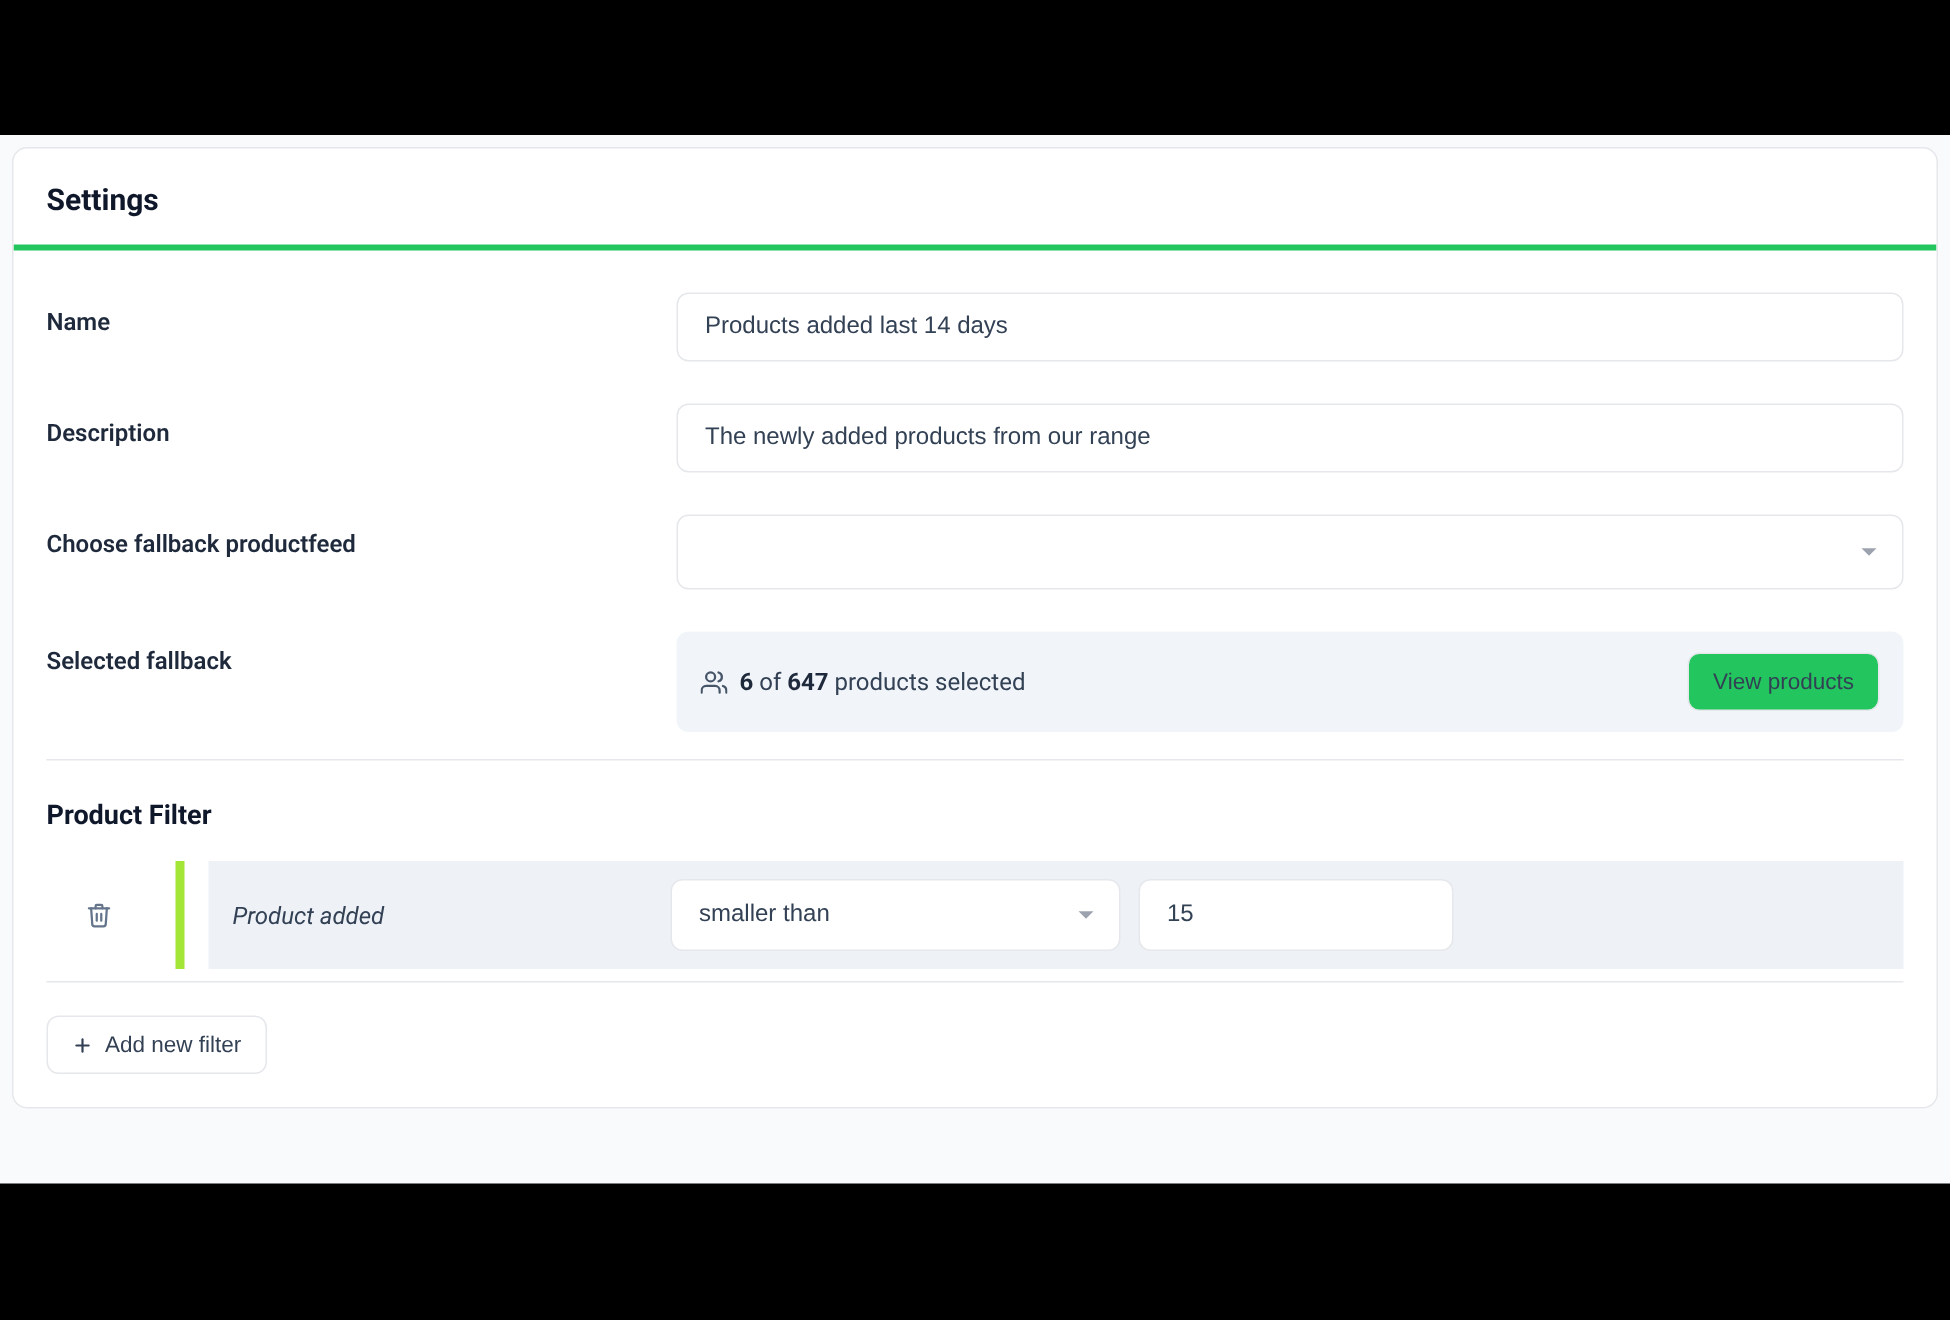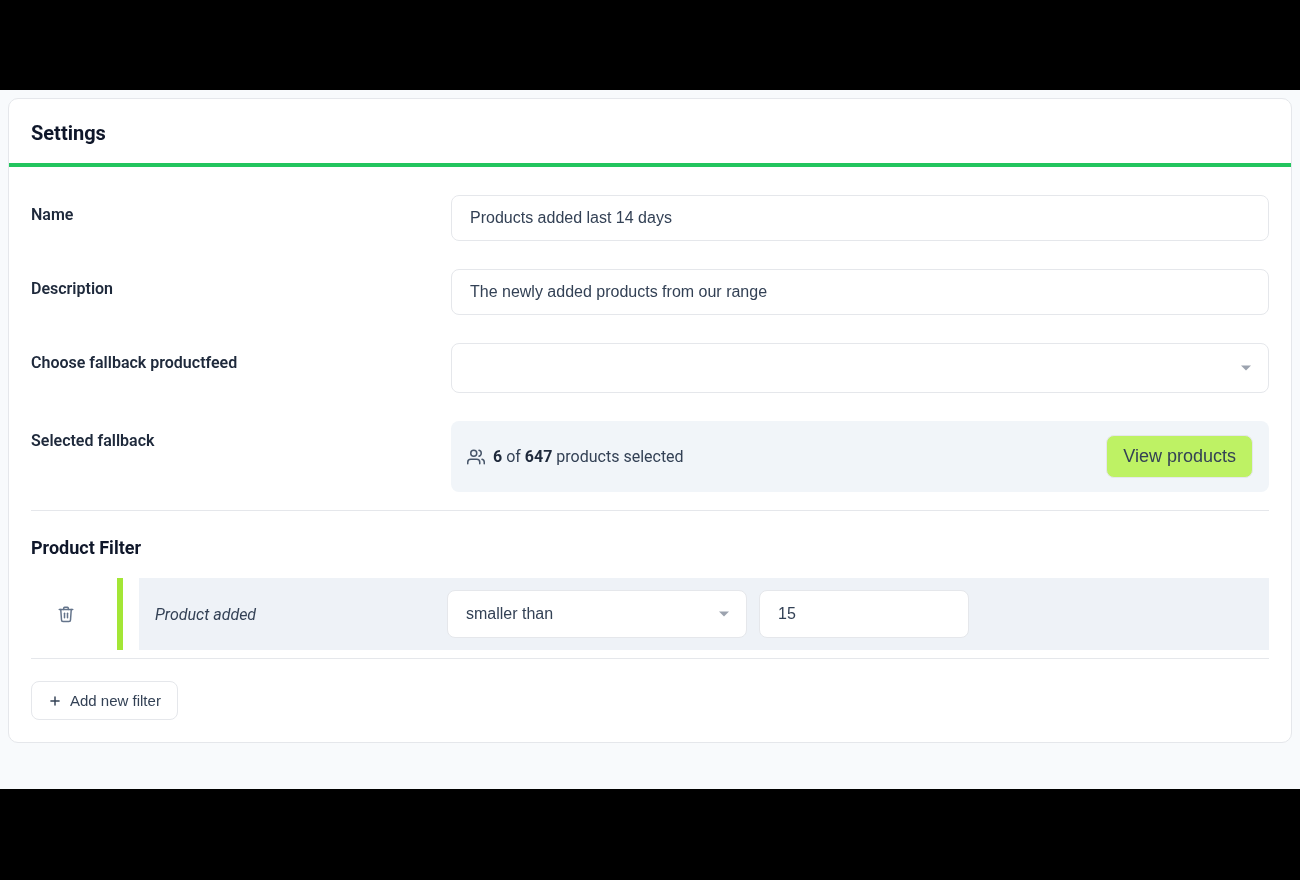--- a/index.html
+++ b/index.html
@@ -101,25 +101,25 @@
     }
     .selected-text {
       display: flex;
       align-items: center;
       color: #334155;
       font-size: 16px;
       gap: 8px;
     }
     .selected-text strong { font-weight: 700; color: #1e293b; }
     .view-btn {
-      background: #bef264;
+      background: #22c55e;
       border: 1px solid #e5e7eb;
       border-radius: 8px;
       padding: 10px 16px;
-      font-size: 18px;
+      font-size: 15px;
       color: #334155;
       cursor: pointer;
     }
     .divider {
       border: none;
       border-top: 1px solid #e5e7eb;
       margin: 10px 0 26px 0;
     }
     .section-title {
       color: #0f172a;

